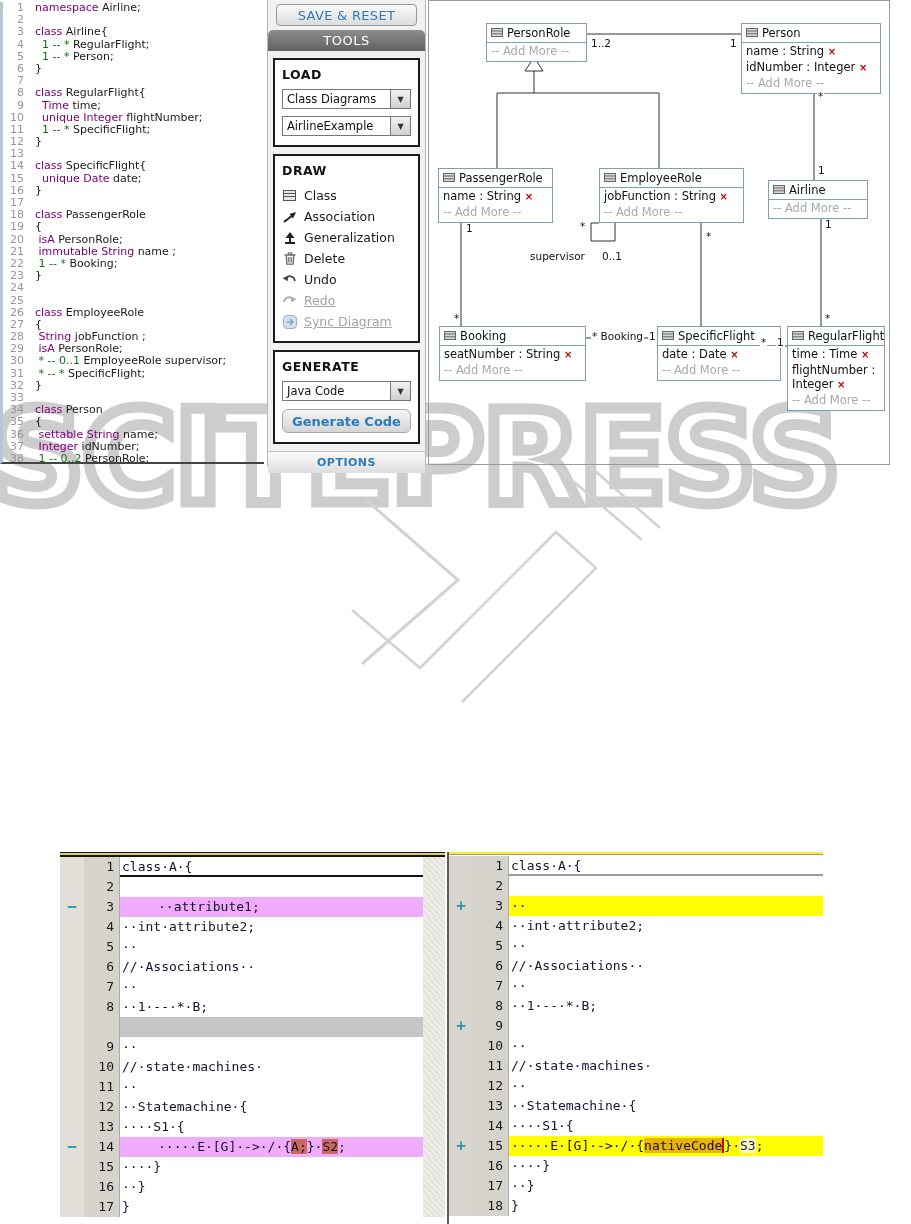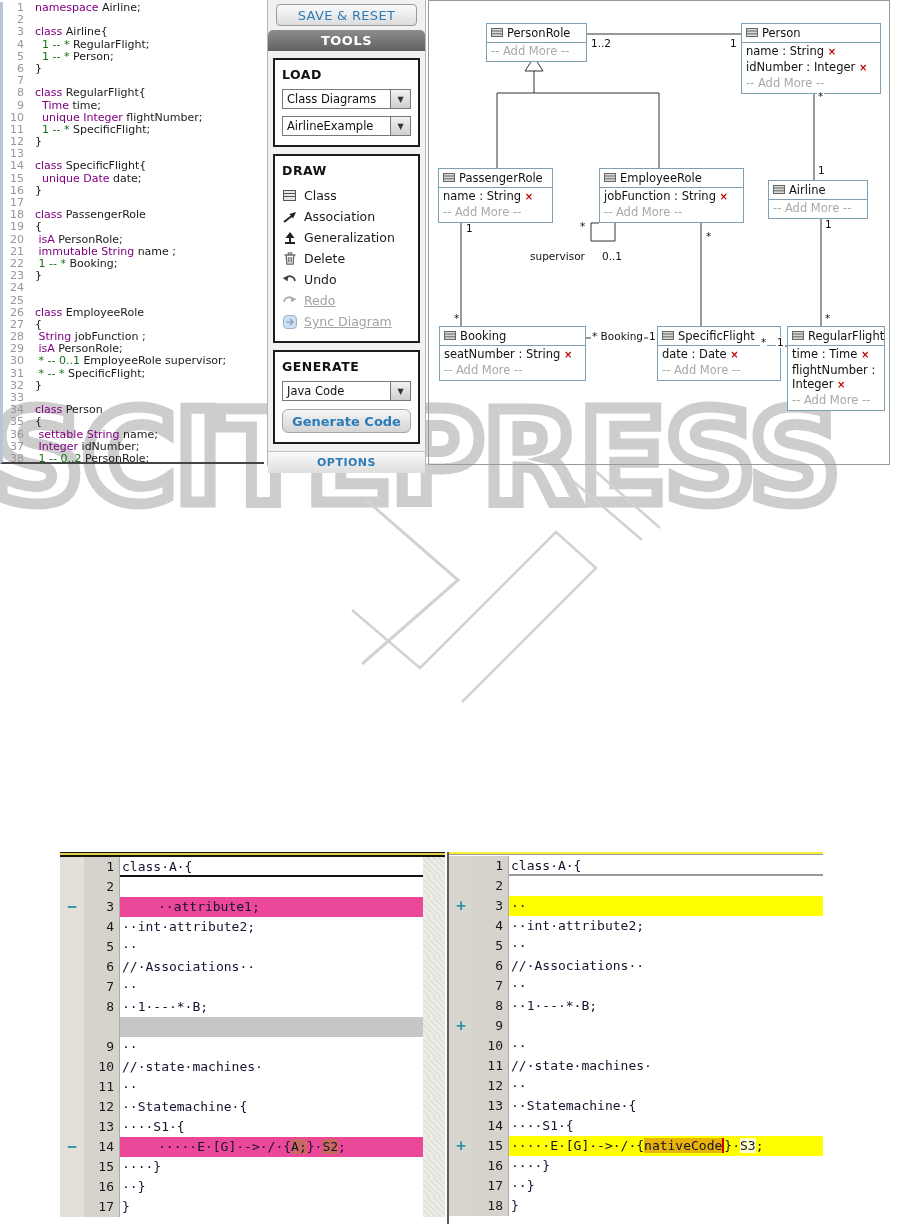--- a/index.html
+++ b/index.html
@@ -29,21 +29,21 @@
   .tok-k { color:#800080; }
   .tok-m { color:#156e15; }
   .tok-t { color:#1a1a1a; }
 
   
   #tools { position:absolute; left:267px; top:0; width:159px; height:466px; background:#f1f1f1;
            border:1px solid #b5b5b5; border-top:none; }
   #save-reset { margin:4px 8px 4px 8px; height:22px; border:1px solid #9a9a9a; border-radius:4px;
     background:linear-gradient(#fbfbfb,#dcdcdc); color:#2b7bb9; font-weight:normal; font-size:13px;
     display:flex; align-items:center; justify-content:center; letter-spacing:.3px; }
-  #tools-bar { height:21px; background:linear-gradient(#8d8d8d,#616161); color:#fff; font-weight:bold;
+  #tools-bar { height:21px; background:linear-gradient(#8d8d8d,#616161); color:#fff; font-weight:normal;
     font-size:13px; display:flex; align-items:center; justify-content:center; border-radius:5px 5px 0 0;
     letter-spacing:.5px; }
   .tbox { margin:7px 5px 0 5px; border:2px solid #1c1c1c; background:#fff; padding:7px 7px 9px 7px; }
   .tbox-title { font-weight:bold; font-size:12.5px; color:#111; letter-spacing:.5px; margin-bottom:7px; }
   .select { display:flex; height:20px; border:1px solid #777; background:#fff; margin-bottom:7px; }
   .select:last-child { margin-bottom:0; }
   .select-label { flex:1; font-size:11.5px; padding:2px 4px; color:#111; white-space:nowrap; overflow:hidden; }
   .select-arrow { width:20px; border-left:1px solid #777; background:linear-gradient(#f2f2f2,#cfcfcf);
     display:flex; align-items:center; justify-content:center; font-size:8px; color:#333; }
   .draw-item { display:flex; align-items:center; gap:7px; height:21px; font-size:12.5px; color:#1a1a1a; }
@@ -81,21 +81,21 @@
         line-height:19px; }
   #diff-left .dm { background:#e3e0d9; }
   #diff-right .dm { background:#d9d6cf; }
   .dno { width:36px; flex:none; text-align:right; padding-right:5px; color:#1a1a1a;
          background:#d6d3cc; border-right:1px solid #aaa; }
   .dcode { flex:1; white-space:pre; overflow:hidden; color:#14142e; padding-left:2px; }
   .dhatch { width:22px; flex:none; background:#eceae5;
     background-image:repeating-linear-gradient(45deg,#e3e1db 0 2px,#f0eee9 2px 4px); }
   .row1 .dcode { border-bottom:2px solid #141414; }
   #diff-right .row1 .dcode { border-bottom:2px solid #9a9a9a; }
-  .kind-removed .dcode { background:#ec4899;padding-left:38px; }
+  .kind-removed .dcode { background:#f0abfc;padding-left:38px; }
   .kind-added .dcode { background:#ffff00; }
   .seg-w-rm { background:#c9695f; }
   .seg-w-ad { background:#ffffc8; }
   .seg-wc { background:#eab308; border-right:2px solid #d40000; }
   .dcode.sp { background:#c6c6c6; }
 </style>
 </head>
 <body>
 
 <div id="page">

